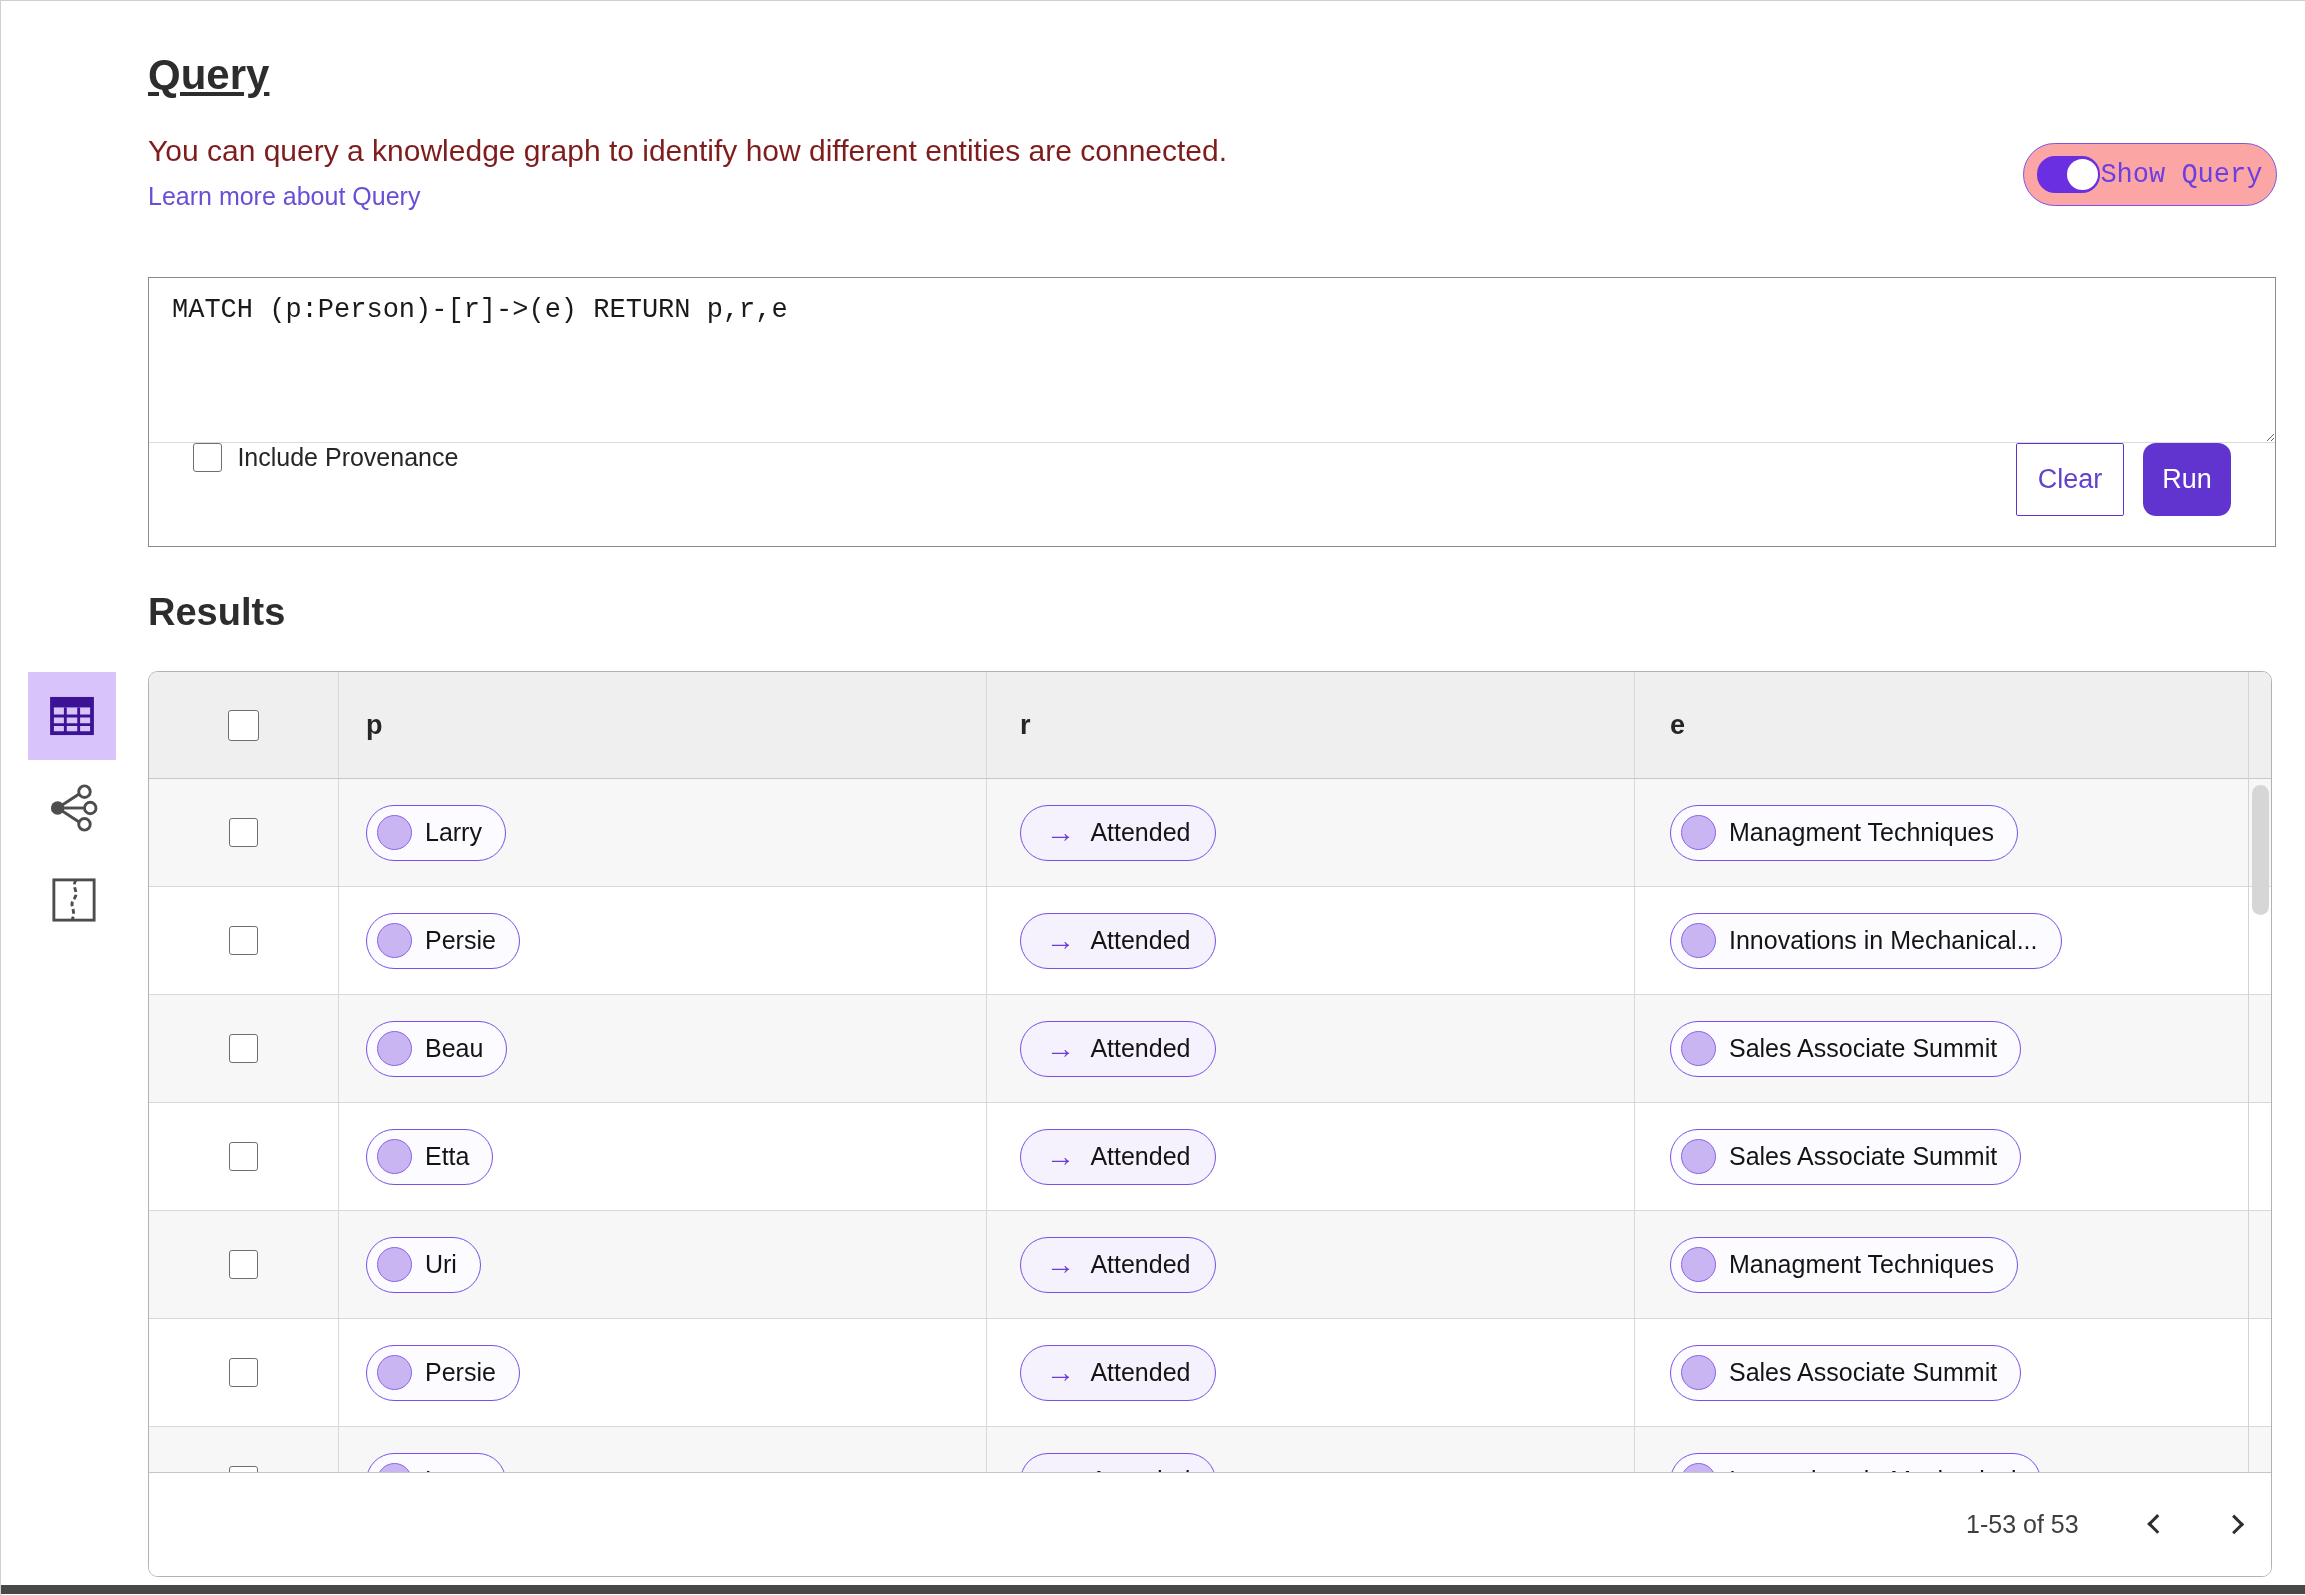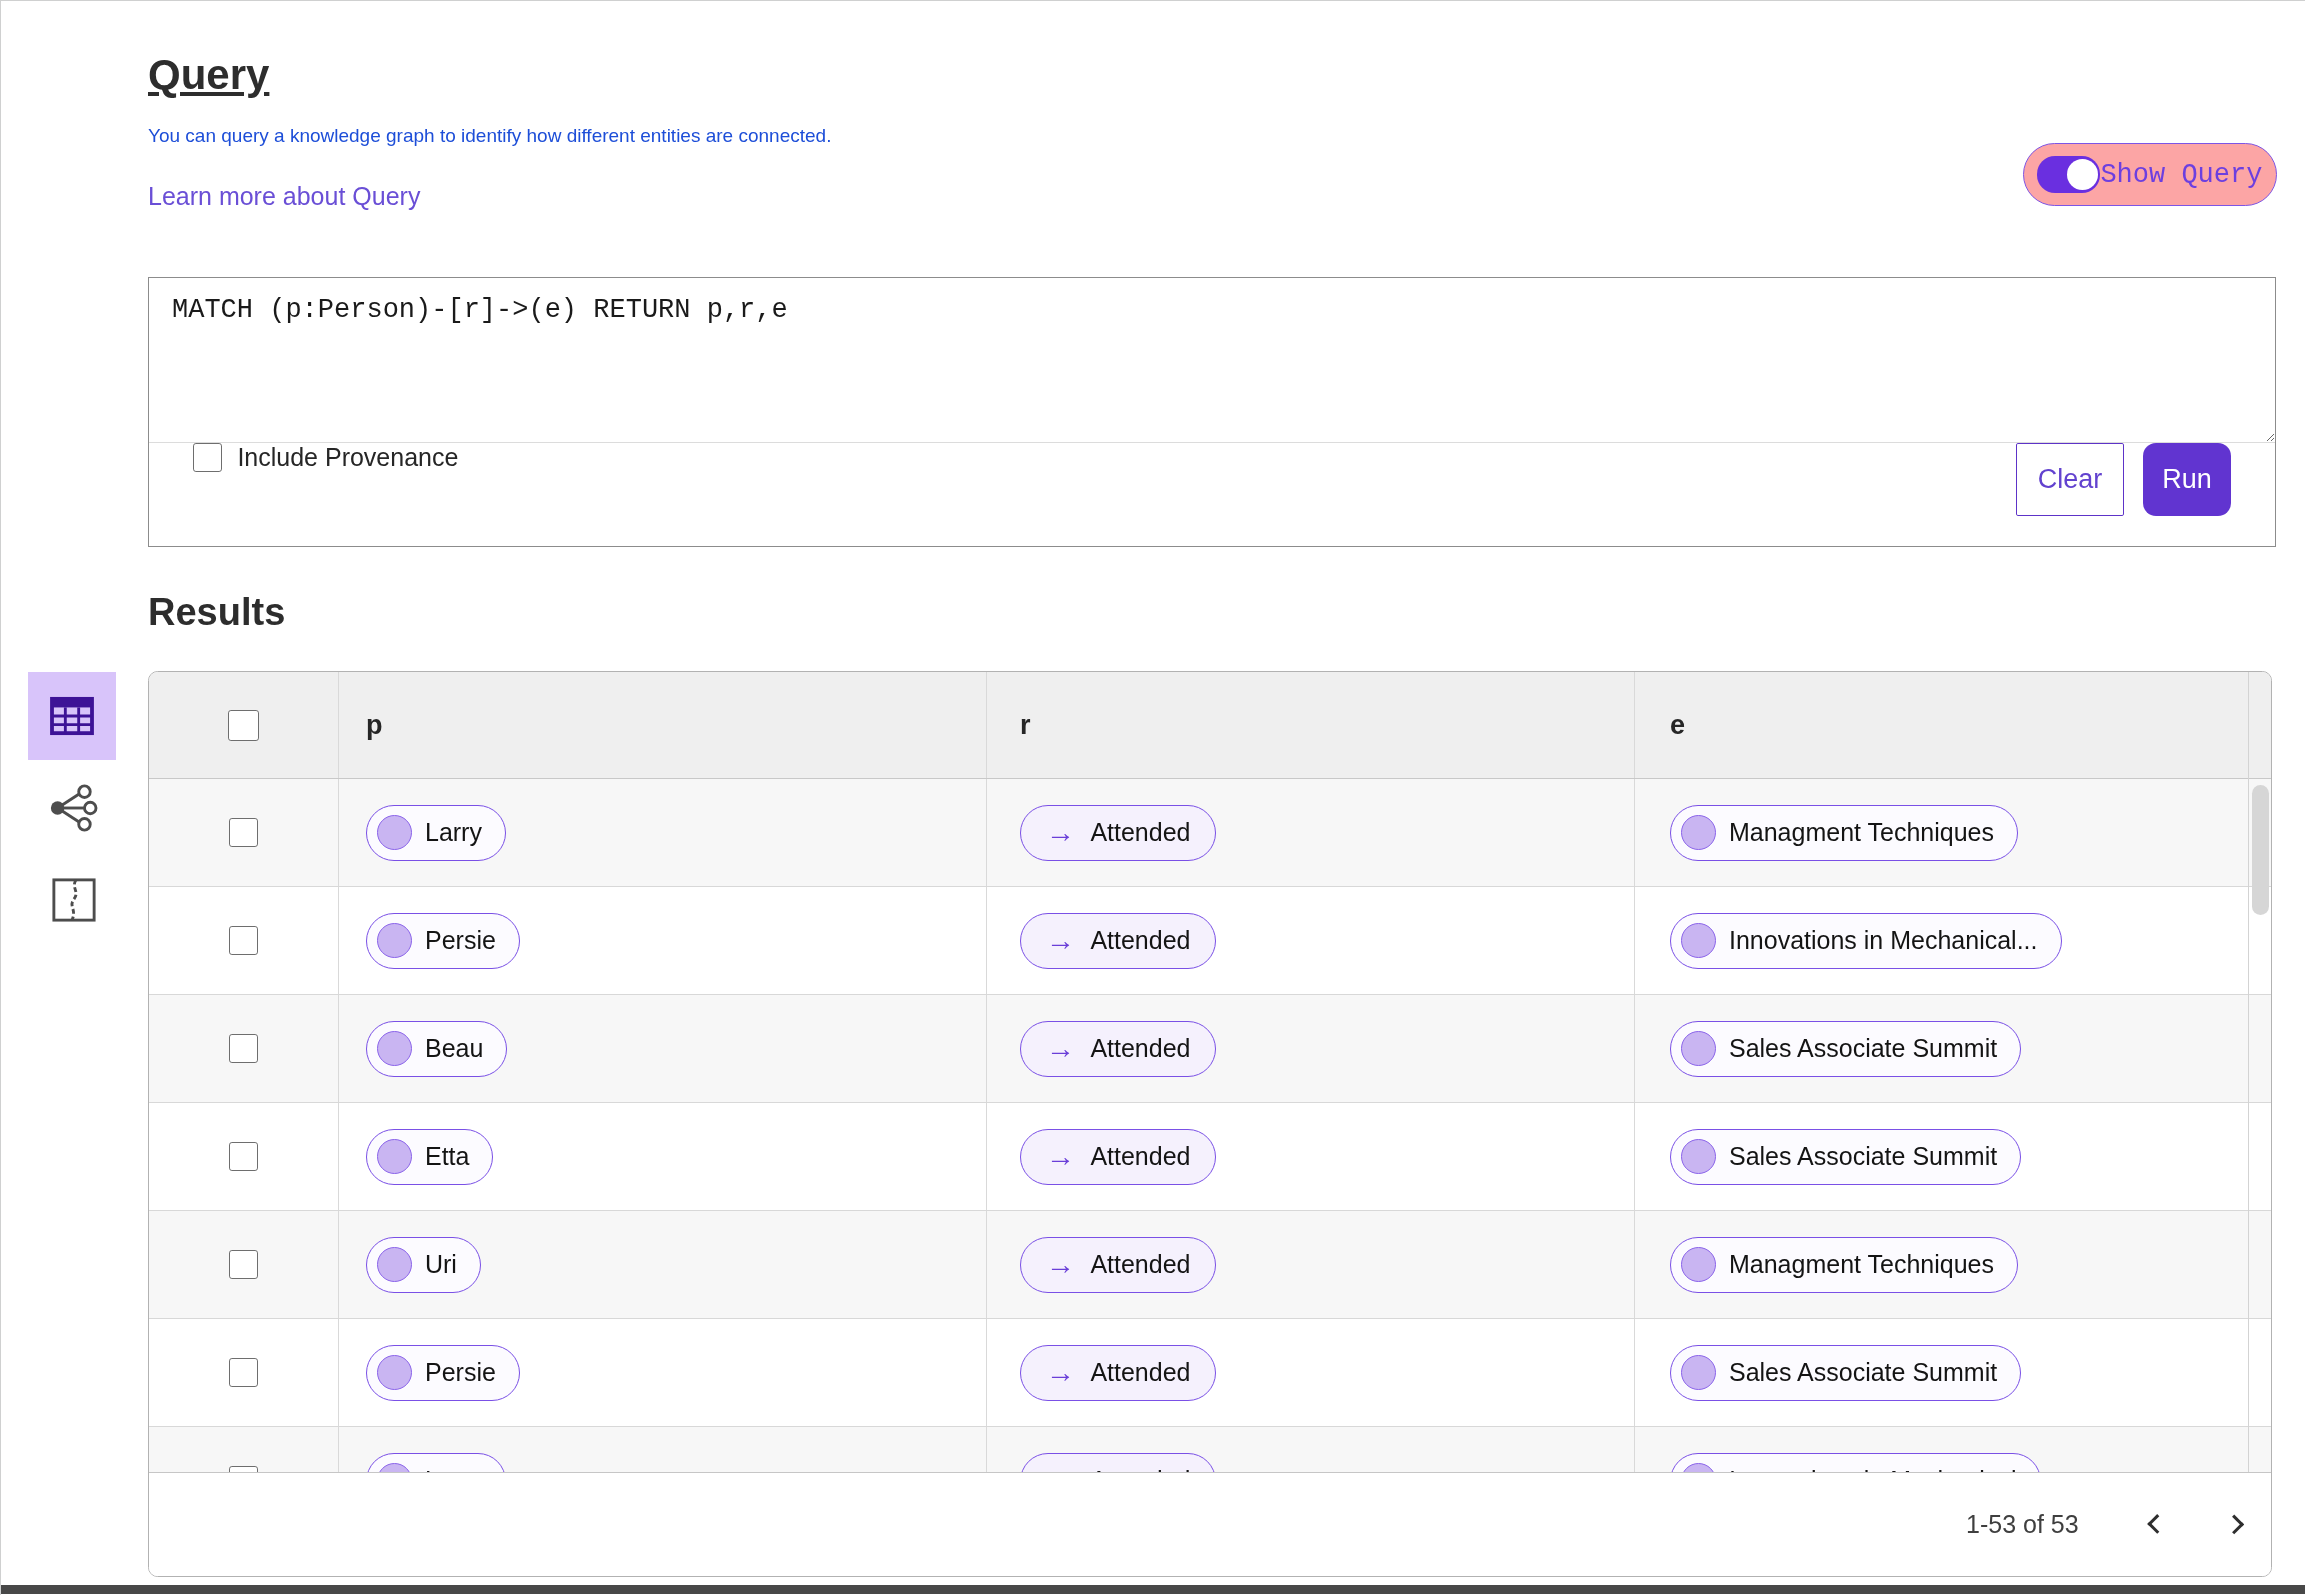--- a/index.html
+++ b/index.html
@@ -4,21 +4,21 @@
 <style>
   * { margin:0; padding:0; box-sizing:border-box; }
   html,body { background:#fff; }
   .canvas {
     position:relative; width:2306px; height:1596px; background:#ffffff;
     border:1px solid #cfd0d0; overflow:hidden;
     font-family:"Liberation Sans", sans-serif; color:#2e2e2e;
   }
   
   .page-title { position:absolute; left:147px; top:50px; font-size:42px; font-weight:700; color:#2d2d2d;text-decoration:underline; }
-  .page-desc  { position:absolute; left:147px; top:124px; font-size:19px; color:#1d4ed8; }
+  .page-desc  { position:absolute; left:147px; top:133px; font-size:30px; color:#7f1d1d; }
   .learn-link { position:absolute; left:147px; top:181px; font-size:25px; color:#6a4fd6; text-decoration:none; cursor:pointer; }
   .show-query {
     position:absolute; left:2022px; top:142px; width:254px; height:63px;
     border:1.9px solid #7c55e6; border-radius:32px; background:#fca5a5;
     display:flex; align-items:center; padding:0 17.3px 0 13.4px; gap:0; cursor:pointer;font-family:Liberation Mono, monospace;
   }
   .toggle-track { width:63px; height:37px; border-radius:18px; background:#6a2fe0; position:relative; flex:0 0 auto; }
   .toggle-knob  { position:absolute; right:2.9px; top:2.9px; width:31px; height:31px; border-radius:50%; background:#fff; }
   .show-query-label { font-size:27px; color:#6c3fe0; white-space:nowrap; }
 

